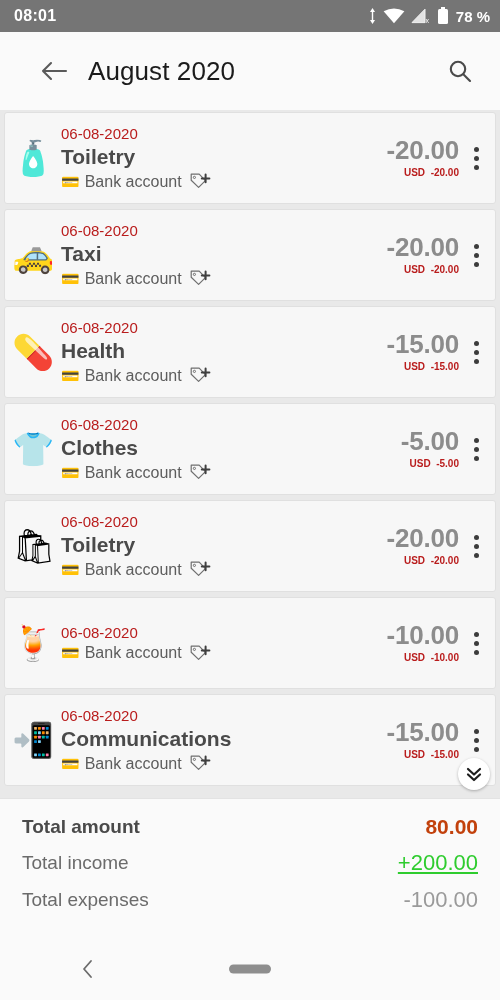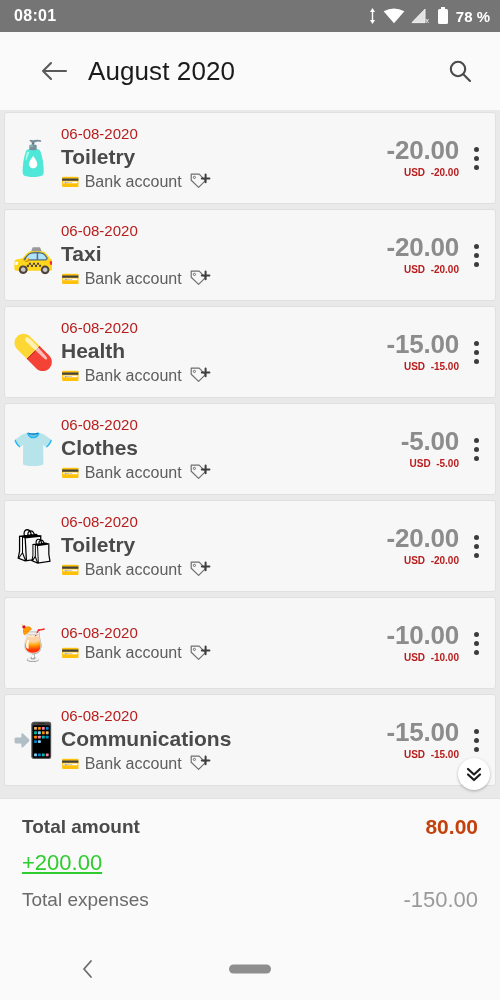--- a/index.html
+++ b/index.html
@@ -357,25 +357,26 @@
       </svg>
     </div>
   </div>
 
   <div class="summary">
     <div class="sum-row">
       <span class="sum-label-strong">Total amount</span>
       <span class="sum-value-strong">80.00</span>
     </div>
     <div class="sum-row">
+      <span class="sum-label">Total income</span>
       <span class="sum-value-income" style="color: rgb(46, 204, 46); text-decoration: underline;">+200.00</span>
     </div>
     <div class="sum-row">
       <span class="sum-label">Total expenses</span>
-      <span class="sum-value-expense">-150.00</span>
+      <span class="sum-value-expense">-100.00</span>
     </div>
   </div>
 
   <div class="navbar">
     <div class="nav-back">
       <svg width="16" height="22" viewBox="0 0 16 22">
         <path d="M11 3 L4 11 L11 19" fill="none" stroke="#6b6b6b" stroke-width="1.8" stroke-linecap="round" stroke-linejoin="round"></path>
       </svg>
     </div>
     <div class="nav-pill"></div>

